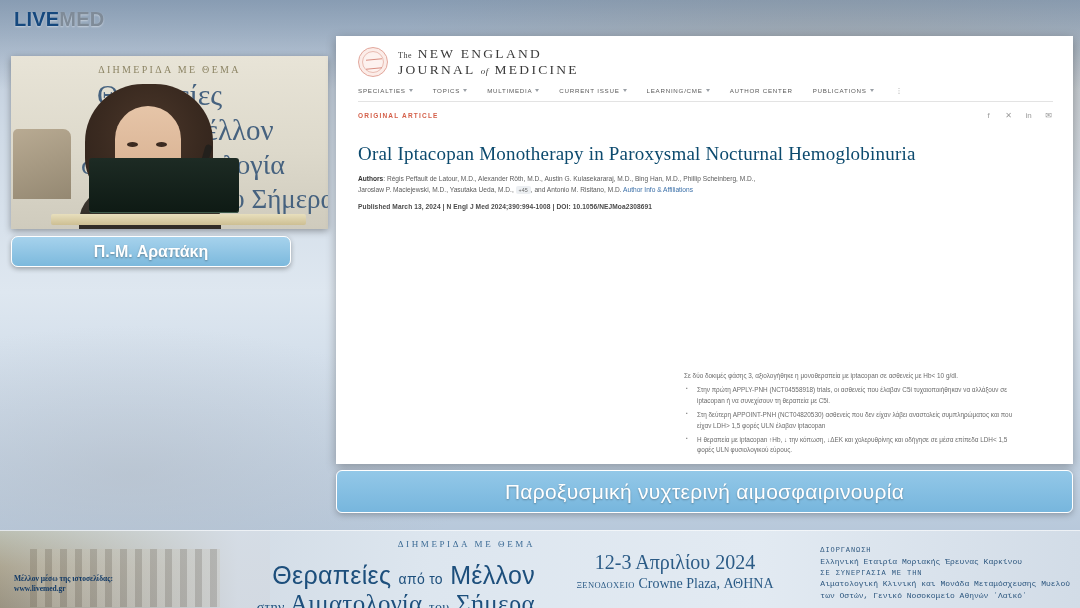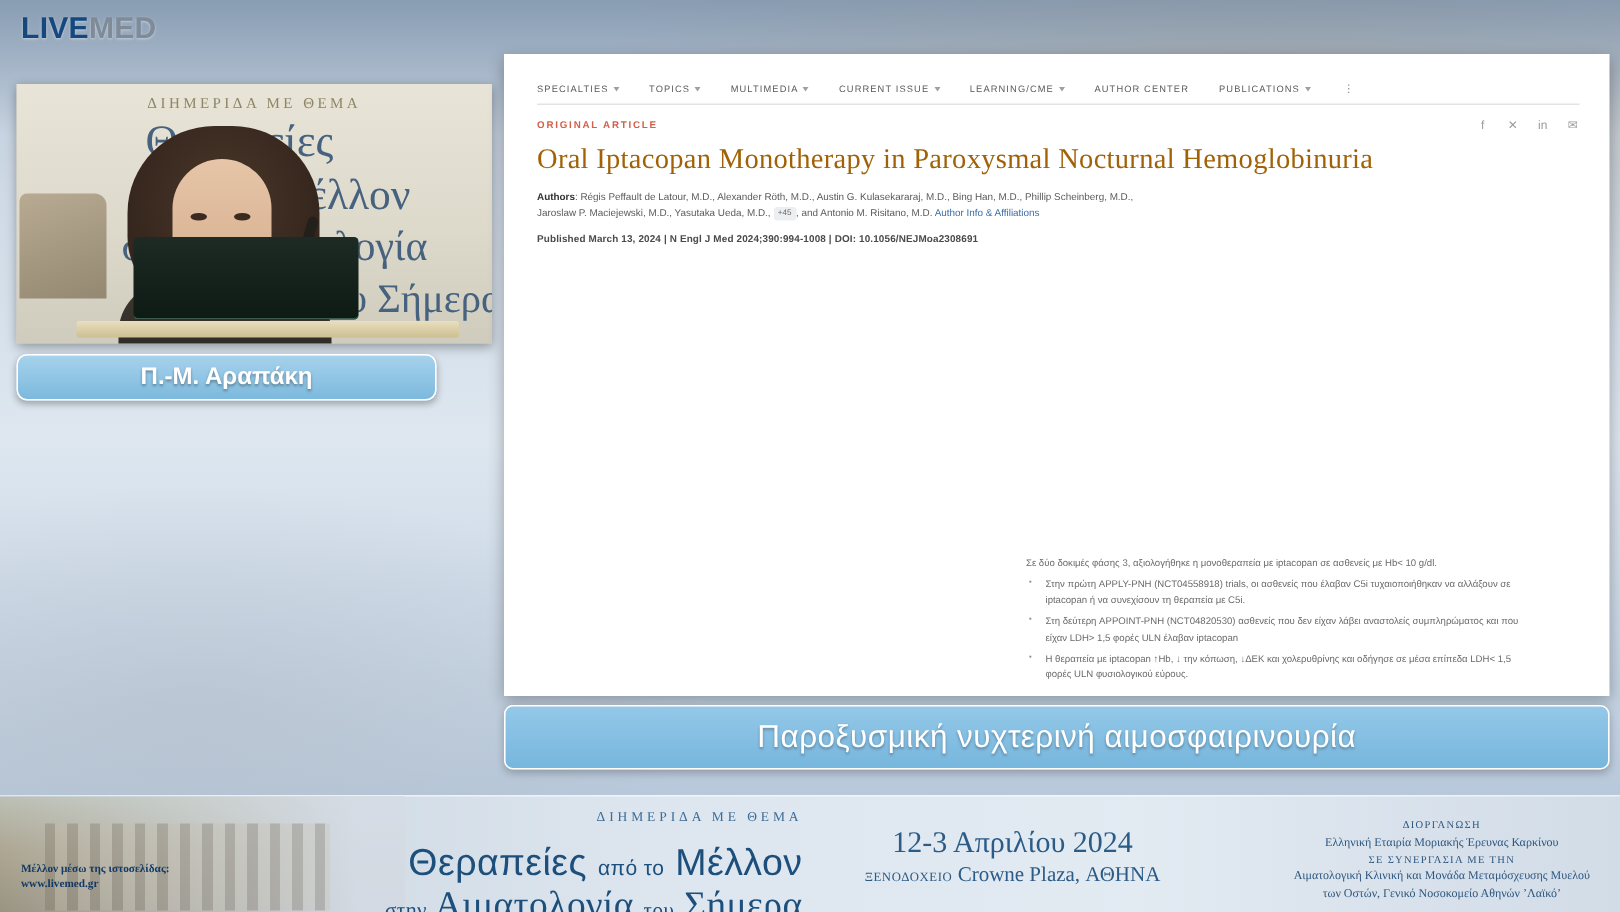--- a/index.html
+++ b/index.html
@@ -145,22 +145,22 @@
   }
   .caret { width:0;height:0;border-left:2.5px solid transparent;border-right:2.5px solid transparent;border-top:3px solid #9aa0a6; }
   .nav-more { font-size:7px; color:#8a8a8a; margin-left:2px; }
 
   .art-row { display:flex; justify-content:space-between; align-items:center; margin-top:9px; }
   .kicker { font-size:6.5px; letter-spacing:1.2px; color:#d4604a; font-weight:bold; }
   .socials { display:flex; gap:11px; align-items:center; color:#9b9b9b; font-size:8px; }
   .soc { width:9px; height:9px; display:flex; align-items:center; justify-content:center; }
 
   .art-title {
-    font-family:"Liberation Serif", serif; color:#a16207;
-    font-size:19px; line-height:1.28; margin-top:7px; letter-spacing:.2px;
+    font-family:"Liberation Serif", serif; color:#0c4a6e;
+    font-size:19px; line-height:1.28; margin-top:22px; letter-spacing:.2px;
   }
   .authors {
     margin-top:8px; font-size:6.6px; line-height:1.62; color:#5b5b5b;
     max-width: 420px;
   }
   .authors b { color:#333; }
   .authors .lnk { color:#3a6fa8; }
   .plusbadge {
     display:inline-block; background:#eceff2; color:#666;
     border-radius:2px; padding:0 3px; font-size:5.4px; vertical-align:middle;
@@ -223,21 +223,21 @@
   .foot-mid .fm2 { font-family:Liberation Sans, sans-serif; font-size:25px; margin-top:12px; letter-spacing:.3px; }
   .foot-mid .fm2 .sm { font-size:14px; }
   .foot-mid .fm3 { font-family:"Liberation Serif", serif; font-size:25px; letter-spacing:.3px; }
   .foot-mid .fm3 .sm { font-size:14px; }
 
   .foot-date { position:absolute; left:560px; top:20px; text-align:center; color:#2b5b86; width:230px; }
   .foot-date .fd1 { font-family:"Liberation Serif", serif; font-size:20px; }
   .foot-date .fd2 { font-family:"Liberation Serif", serif; font-size:14px; margin-top:2px; }
   .foot-date .fd2 .sm { font-size:8.5px; letter-spacing:.4px; }
 
-  .foot-org { position:absolute; right:20px; top:14px; text-align:center; color:#2d577f; font-family:Liberation Serif, serif; line-height:1.5; }
+  .foot-org { position:absolute; right:10px; top:14px; text-align:left; color:#2d577f; font-family:Liberation Mono, monospace; line-height:1.5; }
   .foot-org .oh { font-size:7px; letter-spacing:.9px; }
   .foot-org .ol { font-size:8px; }
 </style>
 </head>
 <body>
 
 <div id="bg"></div>
 
 <div id="logo">
   <span class="live">LIVE</span><span class="med">MED</span>
@@ -263,20 +263,27 @@
   <div class="mic"></div>
   <div class="laptop"></div>
   <div class="podium-ledge"></div>
 </div>
 
 <div id="speaker-badge">Π.-Μ. Αραπάκη</div>
 
 <div id="slide">
 
   <div class="nejm-head">
+    <div class="nejm-brand">
+      <div class="nejm-seal"></div>
+      <div class="nejm-words">
+        <div class="nejm-l1"><span class="the">The</span> <span>NEW ENGLAND</span></div>
+        <div class="nejm-l2"><span>JOURNAL</span> <span class="of">of</span> <span>MEDICINE</span></div>
+      </div>
+    </div>
 
     <div class="nejm-nav">
       <div class="nav-item">
           <span>SPECIALTIES</span>
           <i class="caret"></i>
         </div>
       <div class="nav-item">
           <span>TOPICS</span>
           <i class="caret"></i>
         </div>

